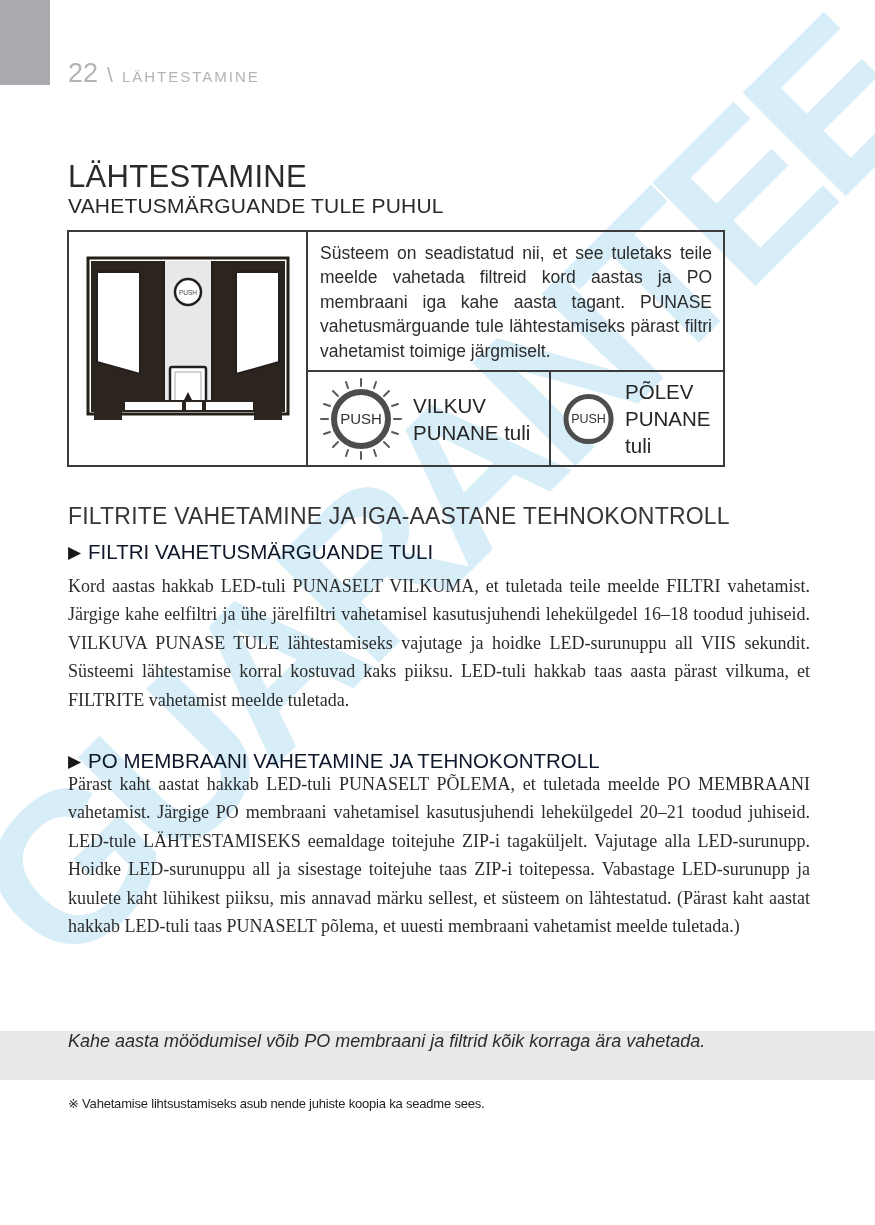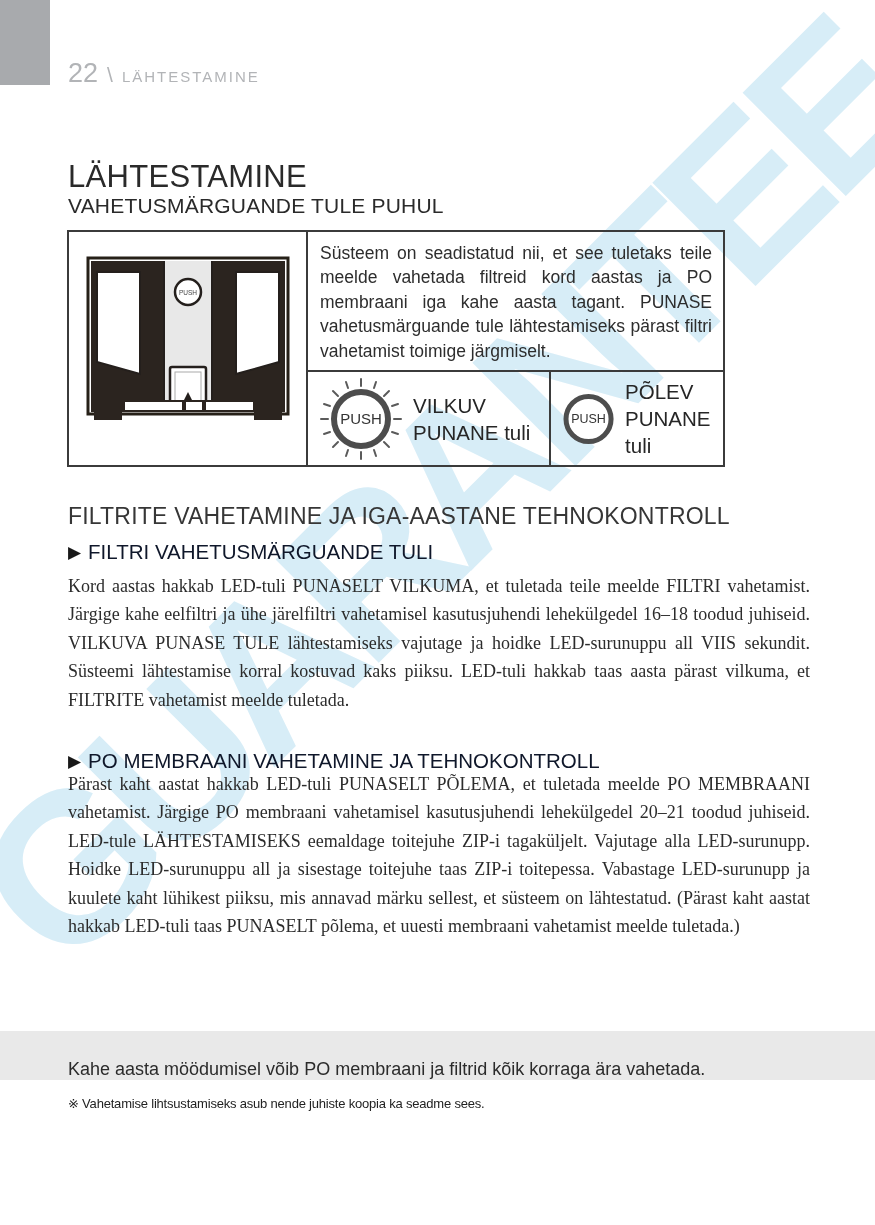--- a/index.html
+++ b/index.html
@@ -78,22 +78,22 @@
     position:absolute; left:68px; width:742px;
     font-size:18px; line-height:28.4px;
     text-align:justify; color:#2c2c2c; hyphens:none;font-family:Liberation Serif, serif;
   }
   .para1 { top:572px; }
   .para2 { top:770px; }
 
   
   .note-box {
     position:absolute; left:0; top:1031px; width:875px; height:49px;
-    background:#e9e9e9; display:flex; align-items:flex-end;
-    padding-left:68px; font-size:18px; color:#2b2b2b;
+    background:#e9e9e9; display:flex; align-items:flex-start;
+    padding-left:68px; font-size:18px; color:#2b2b2b;font-style:italic;
   }
   .footnote {
     position:absolute; left:68px; top:1096px;
     font-size:13px; color:#222222; letter-spacing:-0.2px;
   }
 
   svg text { font-family:"Liberation Sans","DejaVu Sans",sans-serif; }
 </style>
 </head>
 <body>

